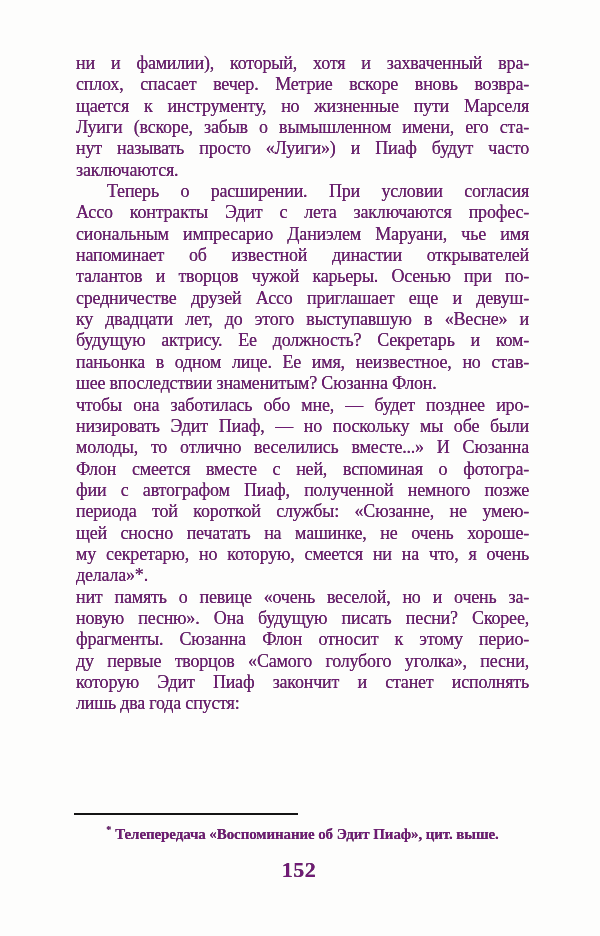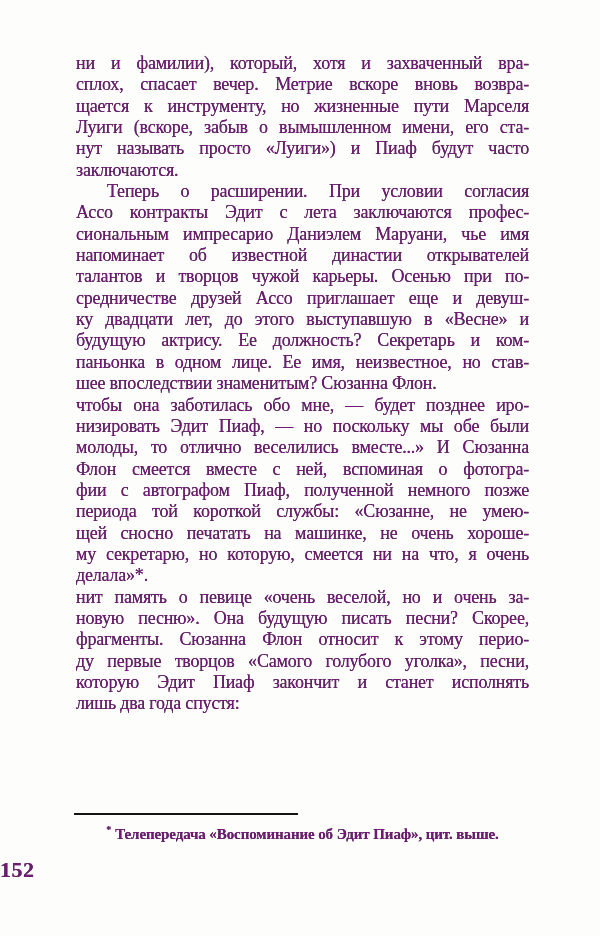--- a/index.html
+++ b/index.html
@@ -53,21 +53,21 @@
     display: inline-block;
     font-size: 10px;
     vertical-align: 6px;
     margin-right: 4px;
   }
   .page-number {
     position: absolute;
     left: 0;
     top: 857px;
     width: 598px;
-    text-align: left;
+    text-align: center;
     font-size: 22px;
     font-weight: 600;
     letter-spacing: 0.5px;
     text-shadow: 0 0 0.3px rgba(25,25,25,0.8);
   }
 </style>
 </head>
 <body>
 
 <div class="page">

